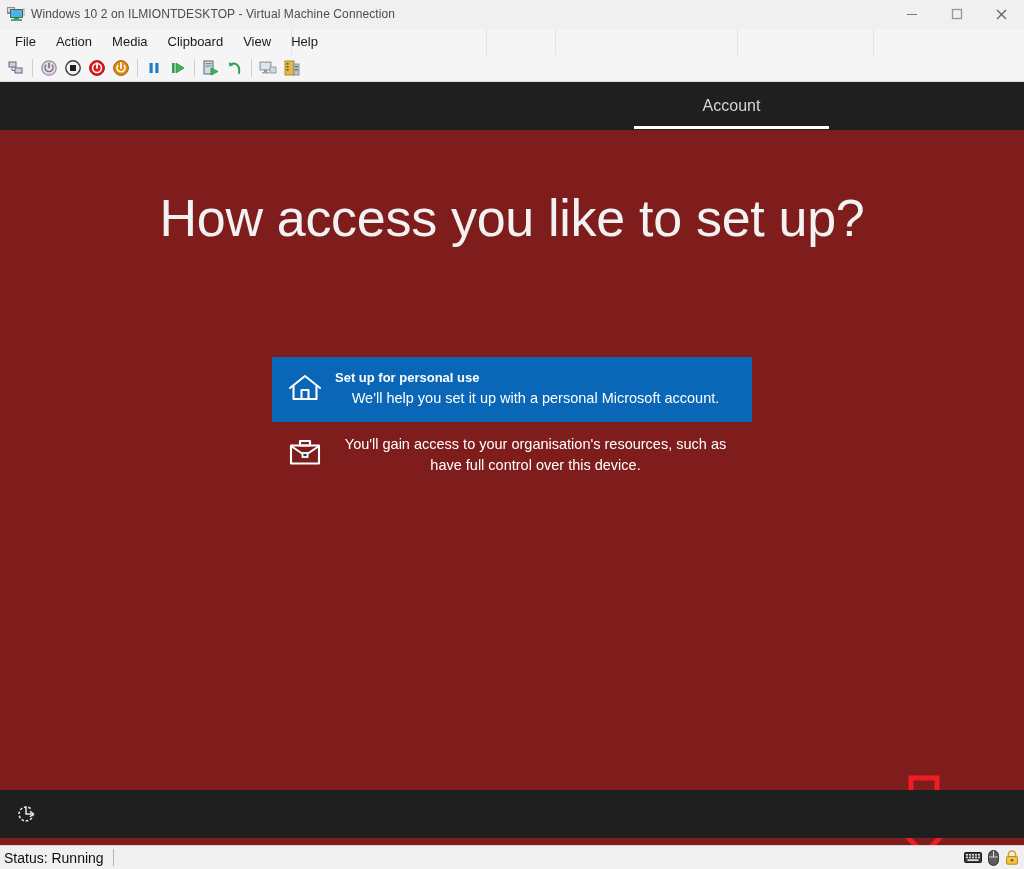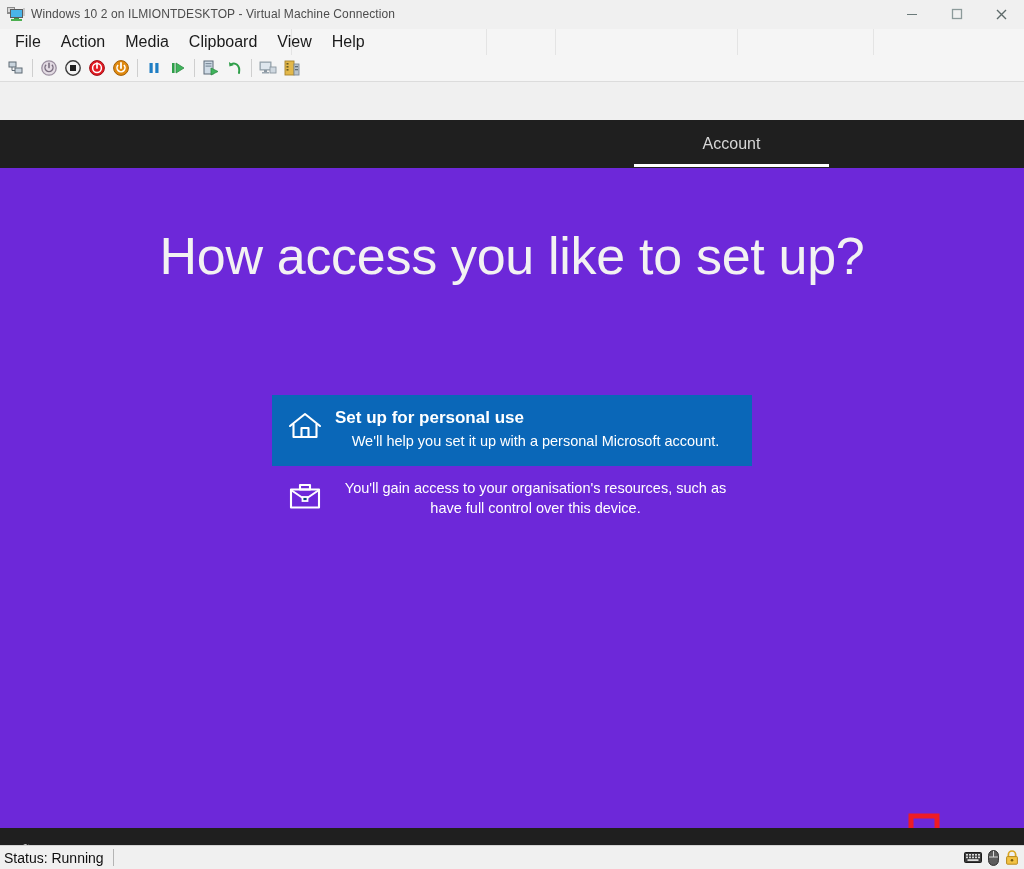--- a/index.html
+++ b/index.html
@@ -67,21 +67,21 @@
   
   .menubar {
     height: 26px;
     background: #f5f5f5;
     display: flex;
     align-items: center;
     position: relative;
     flex: 0 0 auto;
   }
   .menu-item {
-    font-size: 16px;
+    font-size: 13px;
     color: #1a1a1a;
     padding: 3px 9px 4px 9px;
     margin-left: 2px;
     white-space: nowrap;
     line-height: 1;
   }
   .menu-item:first-child { margin-left: 6px; }
   .menubar .mb-divider {
     position: absolute;
     top: 0;
@@ -113,23 +113,22 @@
     height: 18px;
     background: #cfcfcf;
     margin: 0 4px;
     flex: 0 0 auto;
   }
 
   
   .vm-screen {
     flex: 1 1 auto;
     position: relative;
-    background: #6d28d9;
+    background: #7f1d1d;
     overflow: hidden;
-    margin-top: 38px;
   }
   .oobe-header {
     height: 48px;
     background: #1f1f1f;
     position: relative;
   }
   .oobe-tab {
     position: absolute;
     left: 634px;
     top: 0;
@@ -189,21 +188,21 @@
   .opt-icon {
     width: 38px;
     flex: 0 0 38px;
     margin-top: 4px;
     display: flex;
     align-items: flex-start;
     justify-content: flex-start;
   }
   .opt-text { flex: 1 1 auto; padding-left: 9px; }
   .opt-title {
-    font-size: 17px;
+    font-size: 13px;
     font-weight: bold;
     color: #ffffff;
     line-height: 1.35;
     margin-bottom: 1px;
   }
   .opt-desc {
     font-size: 14.5px;
     color: #ffffff;
     line-height: 1.42;
     text-align: center;

